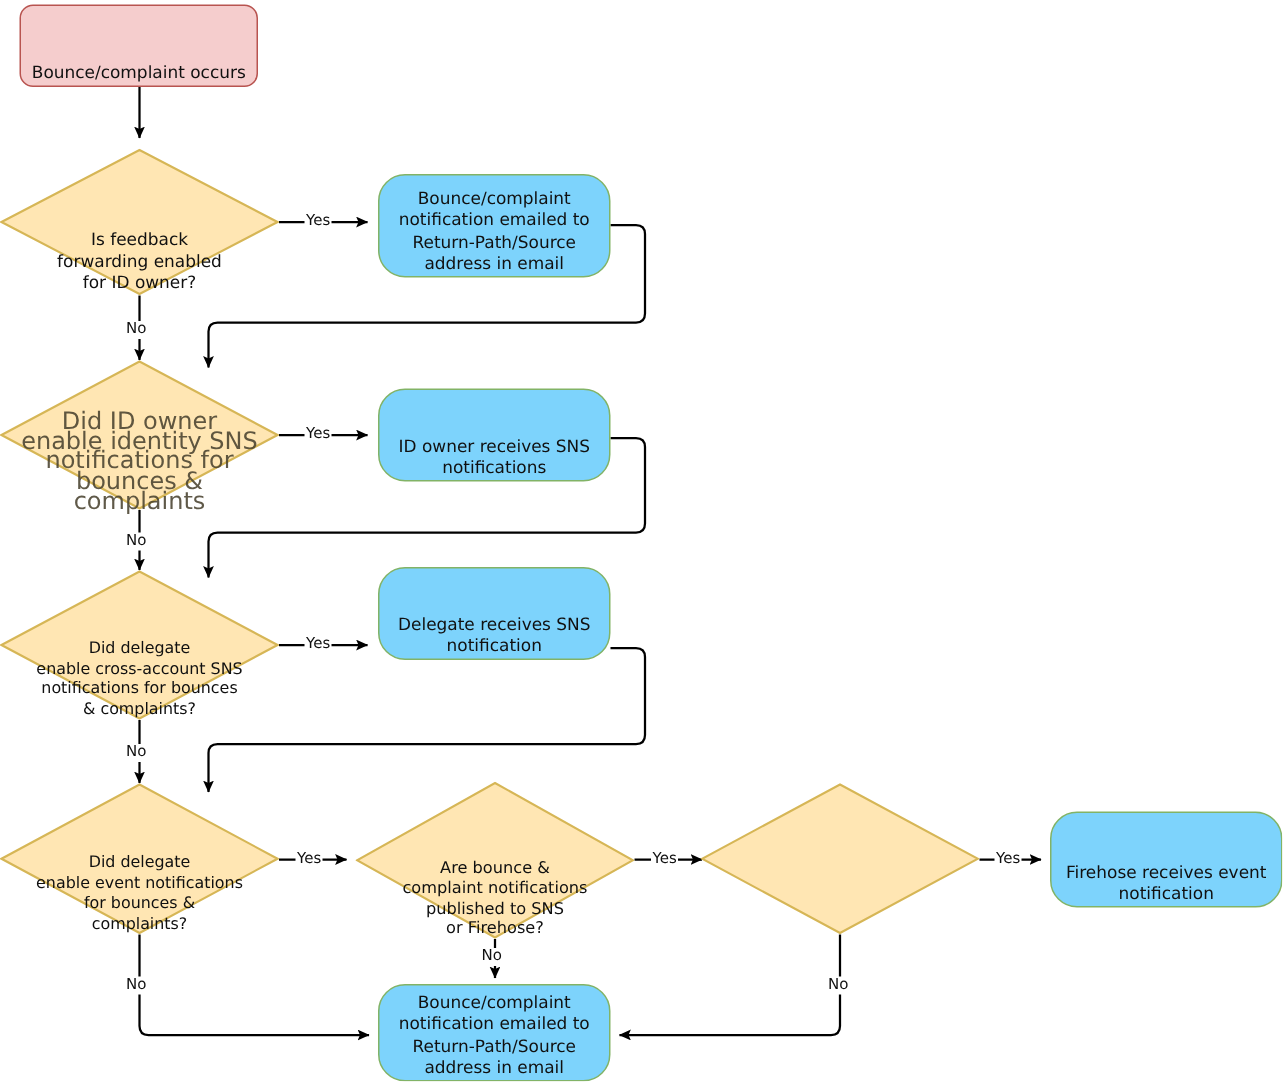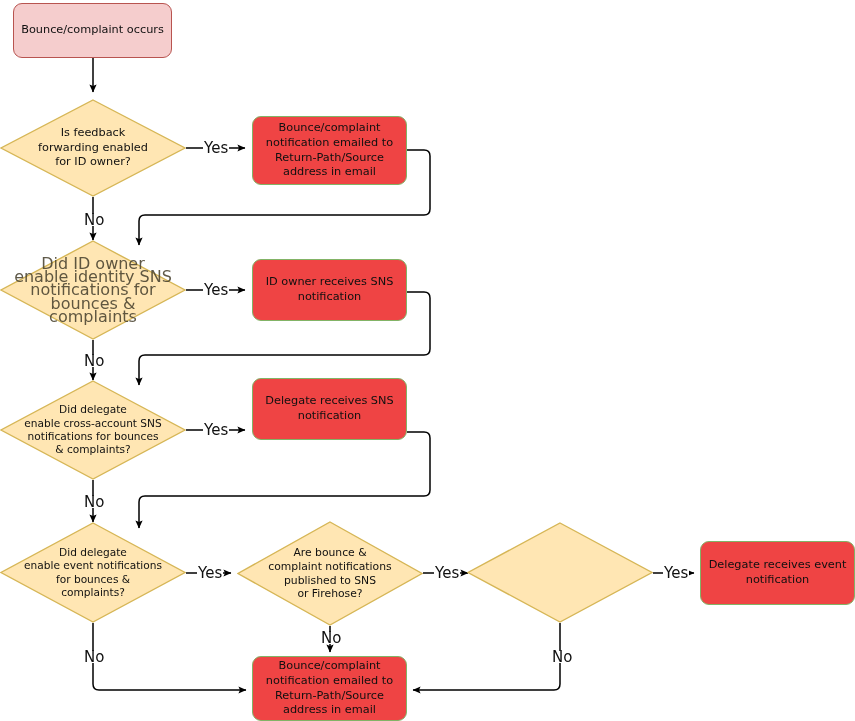--- a/index.html
+++ b/index.html
@@ -20,21 +20,21 @@
     left: 0;
     top: 0;
     width: 855px;
     height: 721px;
     pointer-events: none;
   }
   .node {
     position: absolute;
     box-sizing: border-box;
     display: flex;
-    align-items: center;
+    align-items: flex-end;
     justify-content: center;
     text-align: center;
   }
   .node .label {
     display: block;
     width: 100%;
     padding: 0 6px;
     box-sizing: border-box;
     color: #101010;
     font-size: 11.3px;
@@ -44,43 +44,44 @@
   .box {
     border-radius: 9px;
     border-width: 1.2px;
     border-style: solid;
   }
   .box.start {
     background: #f5cdcd;
     border-color: #b85450;
   }
   .box.result {
-    background: #ef4444;
+    background: #7dd3fc;
     border-color: #82b366;
+    border-radius: 18px;
   }
   .diamond {
     background: transparent;
     border: 0;
   }
   .diamond .dshape {
     position: absolute;
     left: 0;
     top: 0;
     width: 100%;
     height: 100%;
   }
   .diamond .label {
     position: relative;
     z-index: 2;
     padding: 0 2px;
   }
   .edge-label {
     position: absolute;
     color: #101010;
-    font-size: 15px;
+    font-size: 10px;
     line-height: 12px;
     background: #ffffff;
     padding: 0 1px;
     white-space: nowrap;
   }
   .faded .label { color: #4a4330; opacity: 0.88; }
 </style>
 </head>
 <body>
 
@@ -154,21 +155,21 @@
     </svg>
     <span class="label" style="font-size:16px; line-height:13.2px;">Did ID owner
 enable identity SNS
 notifications for
 bounces &amp;
 complaints</span>
   </div>
 
   <div class="node box result" style="left:252px; top:259px; width:155px; height:62px;">
     <span class="label">ID owner receives SNS
-notification</span>
+notifications</span>
   </div>
 
   <div class="node diamond" style="left:0px; top:380px; width:186px; height:100px;">
     <svg class="dshape" viewBox="0 0 186 100" preserveAspectRatio="none">
       <polygon points="93,1 185,50 93,99 1,50" fill="#ffe6b3" stroke="#d6b656" stroke-width="1.4"></polygon>
     </svg>
     <span class="label" style="font-size:10.6px; line-height:13.4px;">Did delegate
 enable cross-account SNS
 notifications for bounces
 &amp; complaints?</span>
@@ -199,21 +200,21 @@
 or Firehose?</span>
   </div>
 
   <div class="node diamond" style="left:467px; top:522px; width:186px; height:101px;">
     <svg class="dshape" viewBox="0 0 186 101" preserveAspectRatio="none">
       <polygon points="93,1 185,50.5 93,100 1,50.5" fill="#ffe6b3" stroke="#d6b656" stroke-width="1.4"></polygon>
     </svg>
   </div>
 
   <div class="node box result" style="left:700px; top:541px; width:155px; height:64px;">
-    <span class="label">Delegate receives event
+    <span class="label">Firehose receives event
 notification</span>
   </div>
 
   <div class="node box result" style="left:252px; top:656px; width:155px; height:65px;">
     <span class="label">Bounce/complaint
 notification emailed to
 Return-Path/Source
 address in email</span>
   </div>
 

